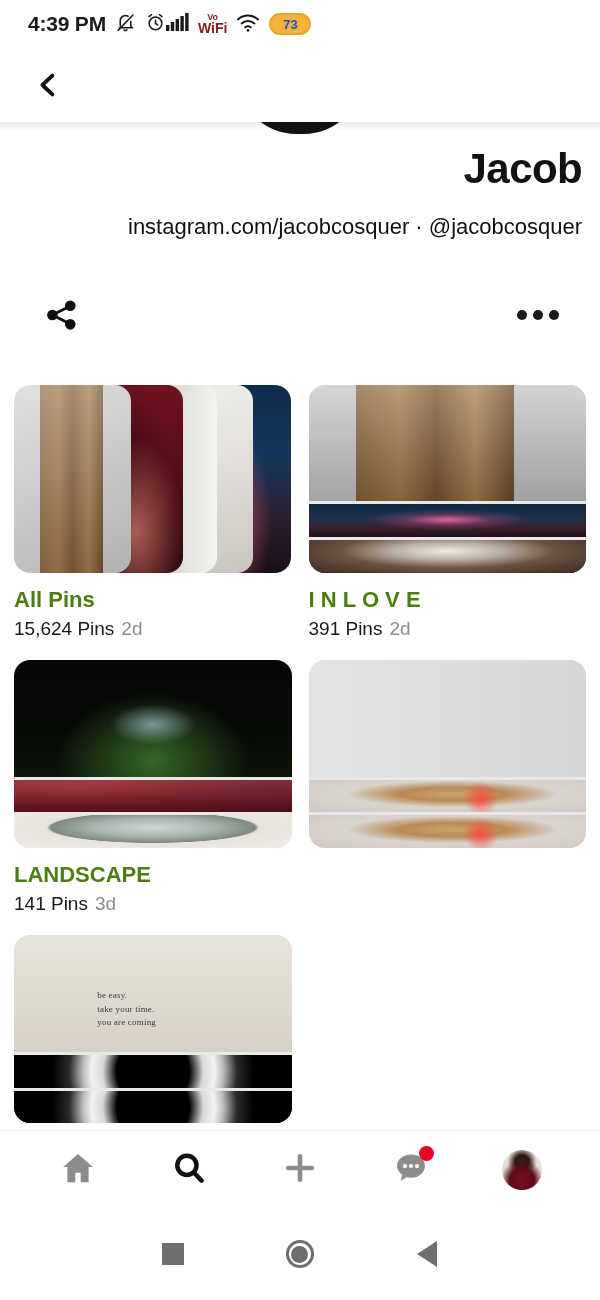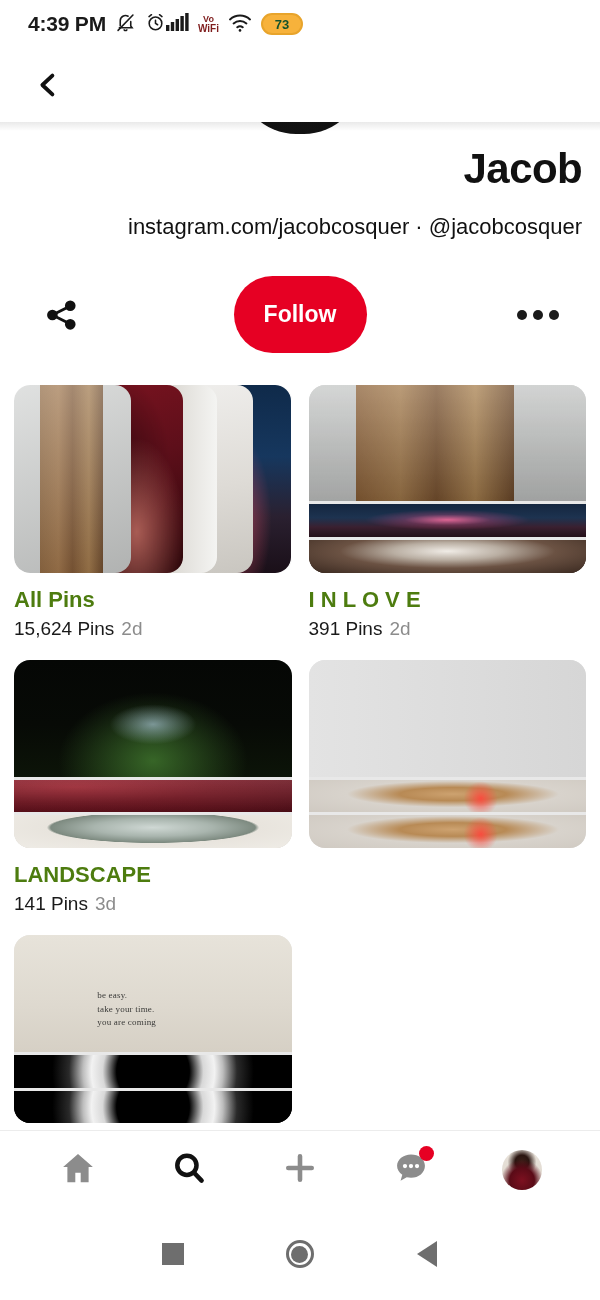--- a/index.html
+++ b/index.html
@@ -19,26 +19,26 @@
   }
   .sb-left { display:flex; align-items:center; gap:9px; }
   .sb-time { font-size:21px; font-weight:700; color:#1a1a1a; letter-spacing:-0.2px; }
   .sb-right { display:flex; align-items:center; gap:9px; }
   .icon-bellmute, .icon-alarm { display:block; }
   .vowifi {
     display:flex; flex-direction:column; align-items:center; justify-content:center;
     line-height:0.92; color:#7f1d1d; font-weight:700;
   }
   .vowifi span:first-child { font-size:9px; }
-  .vowifi span:last-child { font-size:10px; }
+  .vowifi span:last-child { font-size:14px; }
   .battery {
     display:flex; align-items:center; justify-content:center;
     min-width:42px; height:22px; border-radius:11px;
     background:#F7B23B; border:2px solid #E8A42B;
-    font-size:13px; font-weight:700; color:#14532d; padding:0 7px;
+    font-size:13px; font-weight:700; color:#1d4ed8; padding:0 7px;
   }
 
   
   .appbar {
     position:absolute; top:48px; left:0; width:600px; height:74px;
     background:#fff; z-index:35;
     display:flex; align-items:center; padding-left:26px;
   }
   .appbar:after {
     content:""; position:absolute; left:0; right:0; bottom:-9px; height:9px;
@@ -302,21 +302,20 @@
 
     <div class="actions">
       <div class="share-btn">
         <svg width="36" height="36" viewBox="0 0 24 24" fill="none" stroke="#111" stroke-width="1.9">
           <circle cx="17.5" cy="5.8" r="2.6" fill="#111"></circle>
           <circle cx="5.6" cy="12" r="2.6" fill="#111"></circle>
           <circle cx="17.5" cy="18.2" r="2.6" fill="#111"></circle>
           <path d="M15.2 7.1 7.9 10.8M7.9 13.2l7.3 3.7" stroke-linecap="round"></path>
         </svg>
       </div>
-      <button class="follow-btn">Follow</button>
       <div class="more-btn">
         <i></i>
           <i></i>
           <i></i>
       </div>
     </div>
 
     <div class="boards">
 
       <div class="board">

